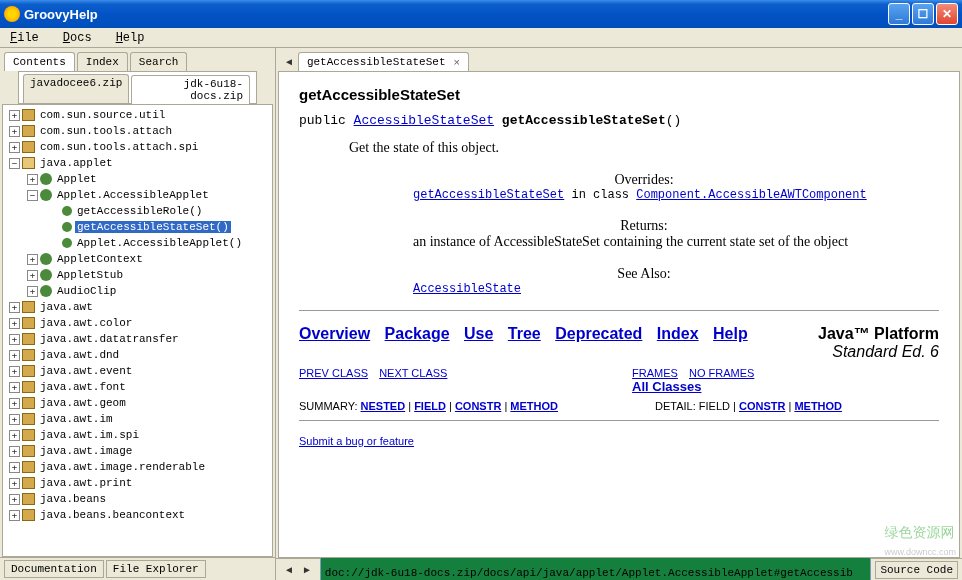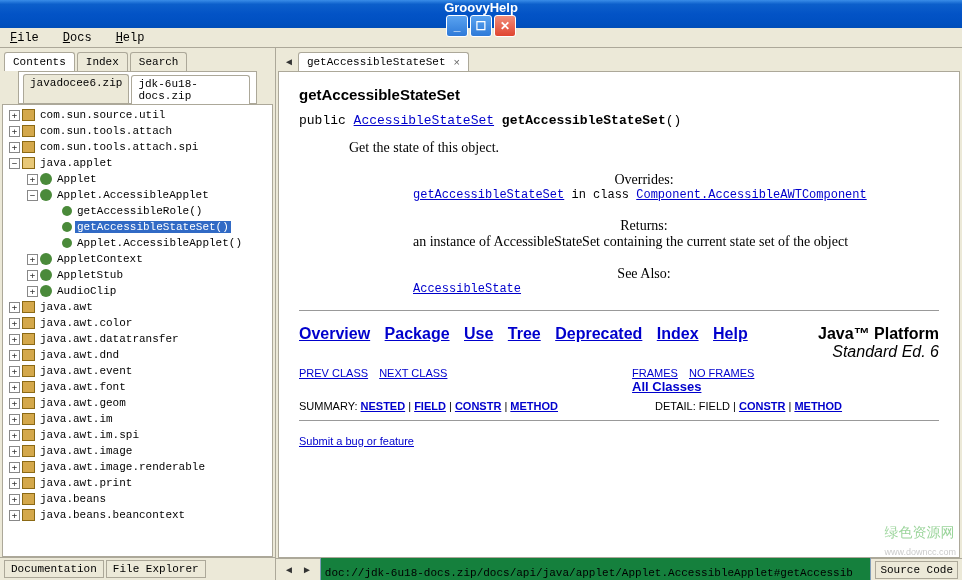--- a/index.html
+++ b/index.html
@@ -1,36 +1,36 @@
 <!DOCTYPE html>
 <html><head>
 <meta charset="utf-8">
 <style>
 * { margin: 0; padding: 0; box-sizing: border-box; }
 body { font-family: Tahoma, Arial, sans-serif; font-size: 11px; background: #ece9d8; width: 962px; height: 580px; overflow: hidden; position: relative; }
 
 
-.titlebar { height: 28px; background: linear-gradient(to bottom, #3a8de8 0%, #0c5fcb 15%, #0353c6 50%, #0050c0 85%, #004eb8 100%); display: flex; align-items: center; padding: 0 4px; color: white; font-weight: bold; font-size: 13px; flex-direction: column; }
+.titlebar { height: 28px; background: linear-gradient(to bottom, #3a8de8 0%, #0c5fcb 15%, #0353c6 50%, #0050c0 85%, #004eb8 100%); display: flex; align-items: center; padding: 0 4px; color: white; font-weight: bold; font-size: 13px; }
 .titlebar .icon { width: 16px; height: 16px; margin-right: 4px; background: radial-gradient(circle, #ffd700 30%, #ff8c00 100%); border-radius: 50%; }
 .titlebar .title { flex: 1; }
 .titlebar .winbtns { display: flex; gap: 2px; }
 .winbtn { width: 22px; height: 22px; border: 1px solid #fff; border-radius: 3px; display: flex; align-items: center; justify-content: center; font-size: 12px; color: white; font-weight: bold; font-family: Arial; }
 .winbtn.min, .winbtn.max { background: linear-gradient(to bottom, #5aa3f0, #2e7ad8); }
 .winbtn.close { background: linear-gradient(to bottom, #f08d7a, #e04530); }
 
 
 .menubar { height: 20px; background: #ece9d8; border-bottom: 1px solid #aca899; display: flex; align-items: center; padding: 0 4px; gap: 12px; }
 .menubar span { padding: 2px 6px; font-family: "Courier New", monospace; font-size: 12px; }
 .menubar span u { text-decoration: underline; }
 
 
 .mainarea { display: flex; height: calc(580px - 28px - 20px); }
 
 
-.leftpanel { width: 276px; display: flex; flex-direction: column; border-right: 1px solid #aca899; background: #ece9d8; }
+.leftpanel { width: 276px; display: flex; flex-direction: column; border-right: 1px solid #aca899; background: #ece9d8; text-align: right; }
 .lefttabs { display: flex; padding: 4px 4px 0 4px; }
 .lefttab { border: 1px solid #aca899; border-bottom: none; padding: 3px 8px; background: #ece9d8; font-family: "Courier New", monospace; font-size: 11px; border-radius: 3px 3px 0 0; margin-right: 2px; }
 .lefttab.active { background: #fff; }
 .filetabs { display: flex; padding: 2px 4px 0 4px; background: #fff; border: 1px solid #aca899; margin: 0 18px; }
 .filetab { border: 1px solid #aca899; border-bottom: none; padding: 2px 6px; font-family: "Courier New", monospace; font-size: 11px; border-radius: 3px 3px 0 0; background: #ece9d8; margin-right: 2px; }
 .filetab.active { background: #fff; position: relative; top: 1px; }
 .treewrap { flex: 1; background: #fff; border: 1px solid #aca899; margin: 0 2px; overflow: auto; position: relative; }
 .tree { font-family: "Courier New", monospace; font-size: 11px; padding: 2px; }
 .tnode { display: flex; align-items: center; height: 16px; white-space: nowrap; }
 .expander { width: 11px; height: 11px; border: 1px solid #888; display: inline-flex; align-items: center; justify-content: center; font-size: 9px; line-height: 9px; margin-right: 2px; background: #fff; color: #333; font-family: monospace; }

